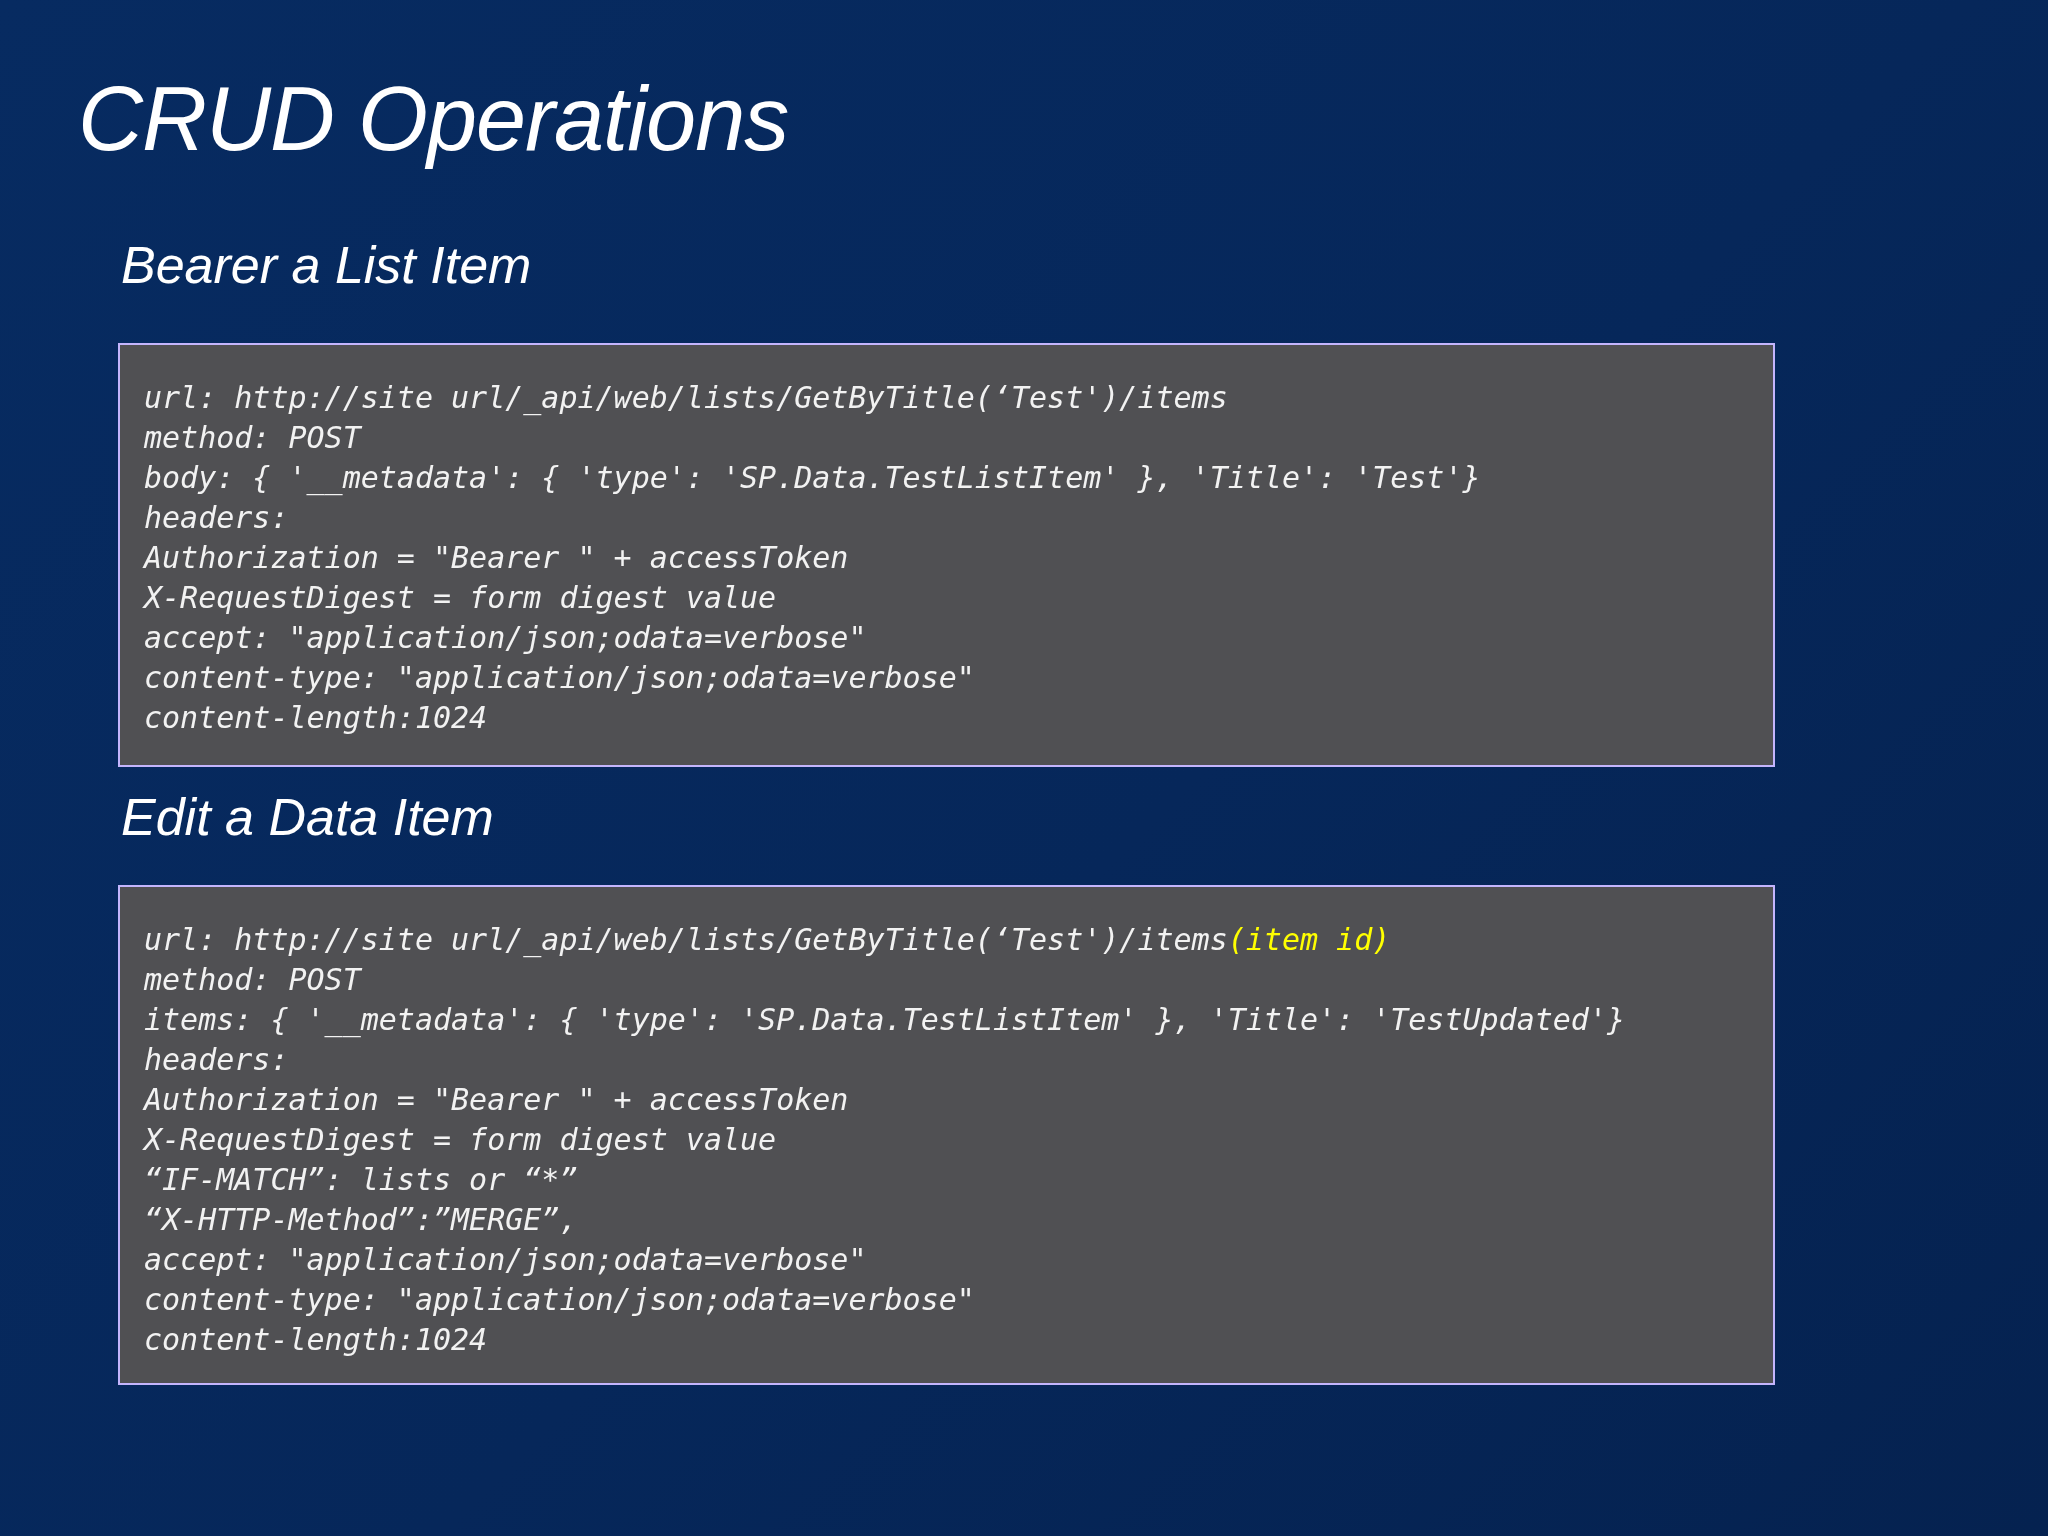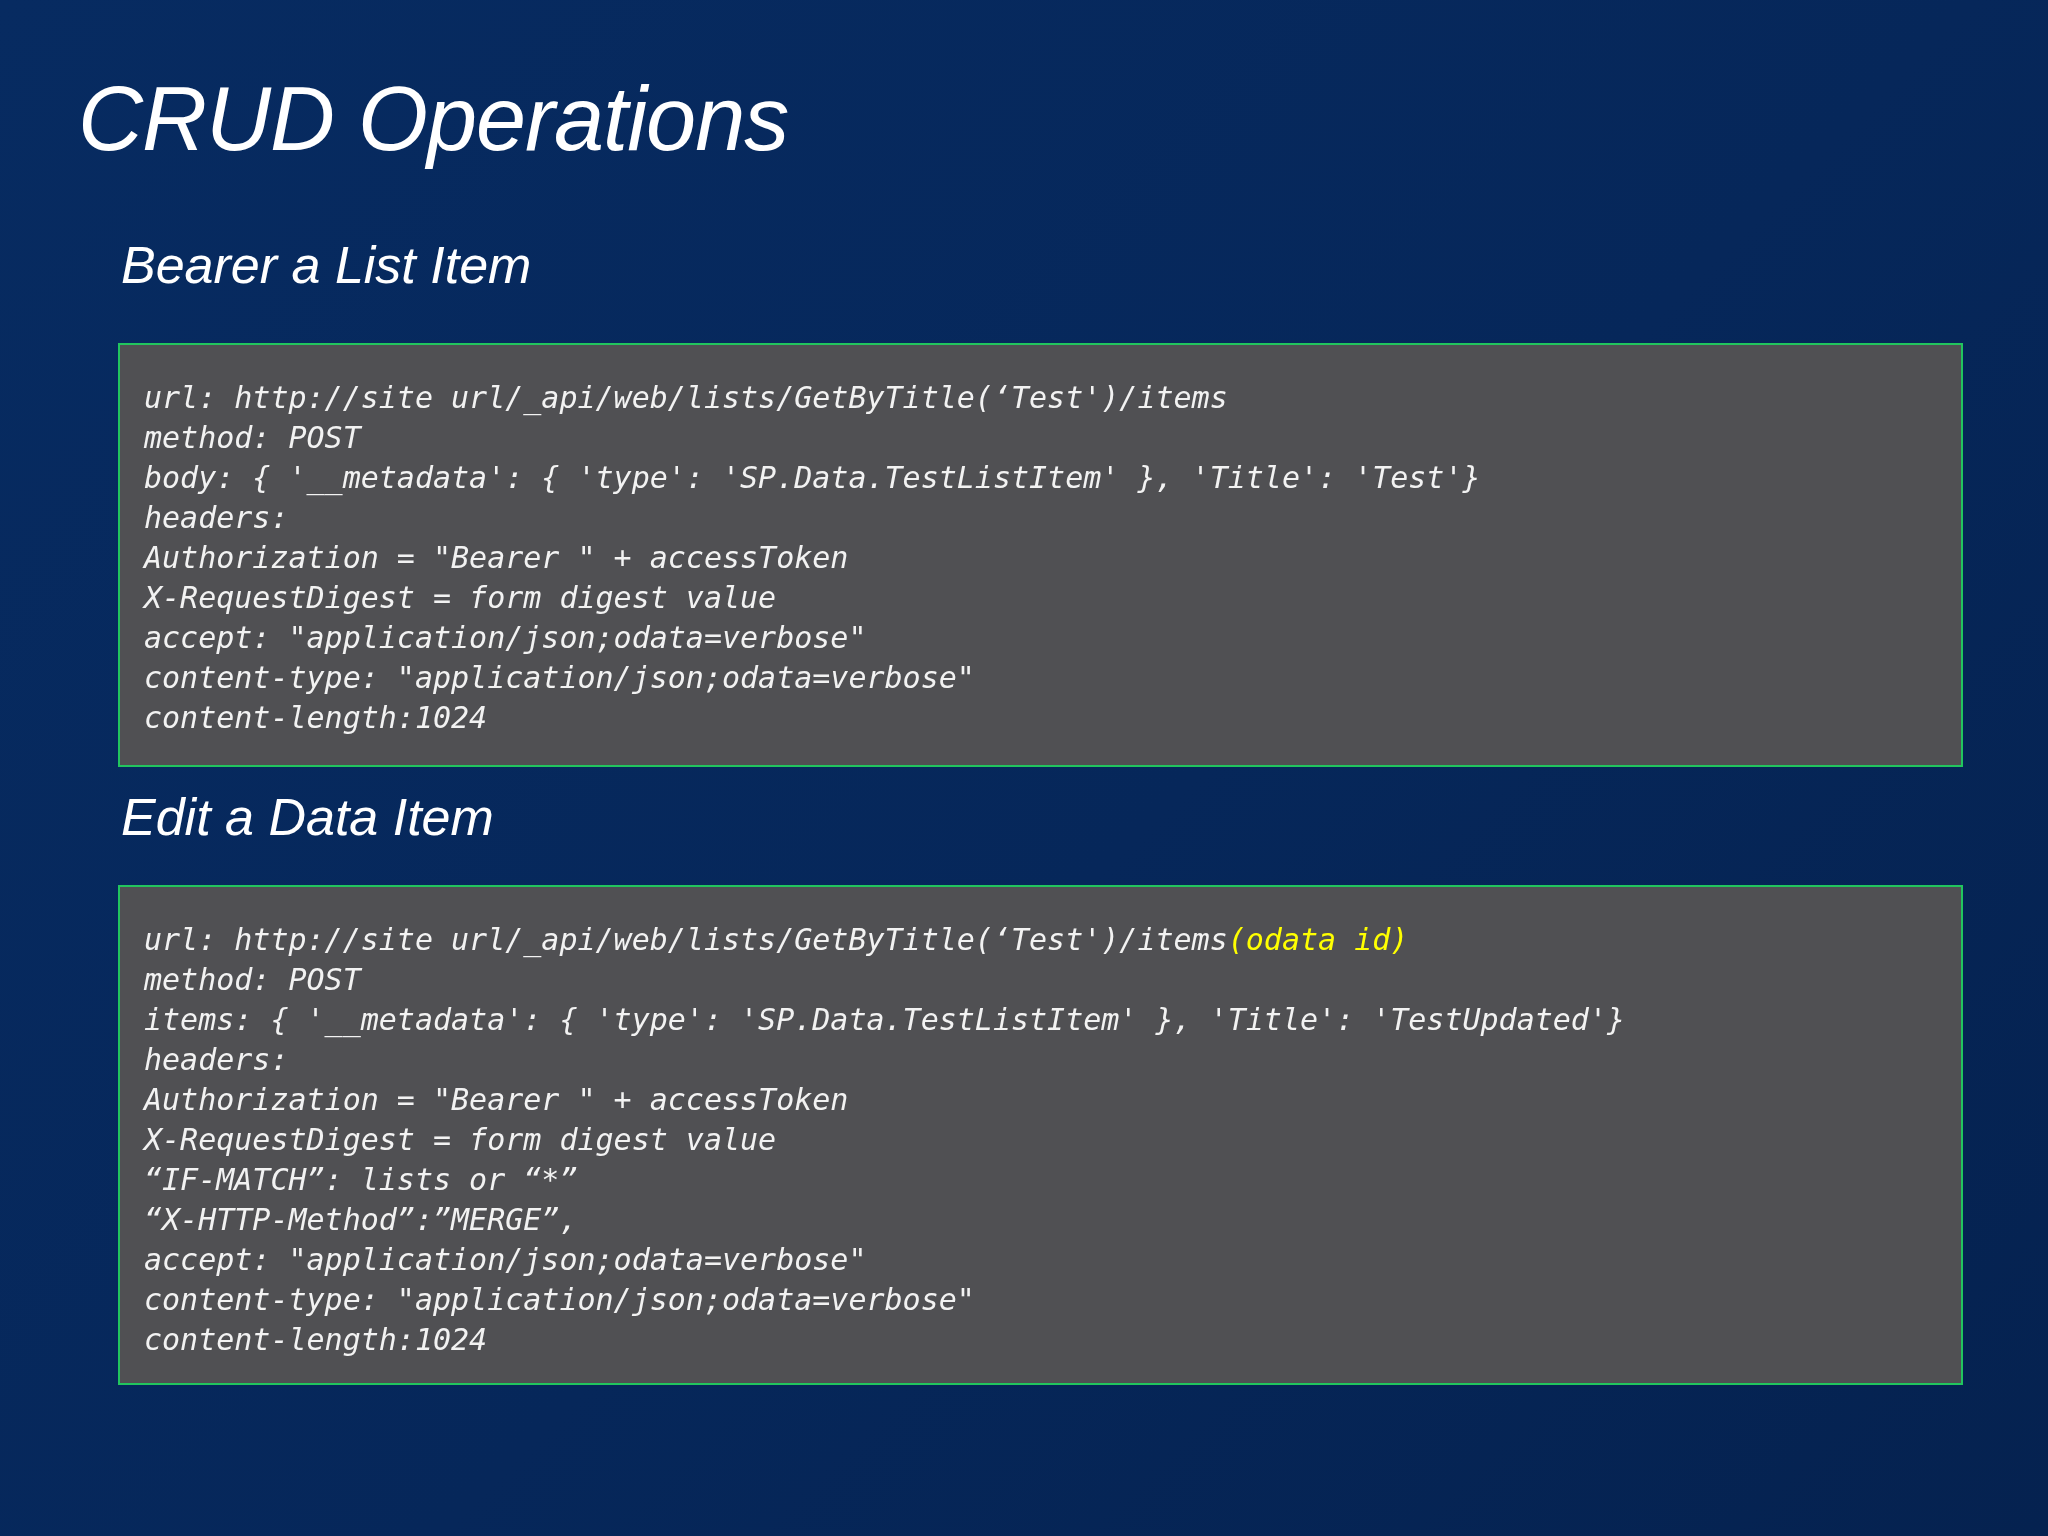--- a/index.html
+++ b/index.html
@@ -35,24 +35,24 @@
     font-size: 52px;
     font-weight: 400;
     color: #FFFFFF;
     line-height: 1.15;
   }
   .heading-create { top: 236px; }
   .heading-edit   { top: 788px; }
   .code-box {
     position: absolute;
     left: 118px;
-    width: 1845px;
+    width: 1657px;
     box-sizing: border-box;
     background: #505053;
-    border: 2px solid #22c55e;
+    border: 2px solid #c4b5fd;
     padding: 33px 24px 0 24px;
     overflow: hidden;
   }
   .box-create { top: 343px; height: 424px; }
   .box-edit   { top: 885px; height: 500px; }
   .code-line {
     font-family: "DejaVu Sans Mono", "Liberation Mono", monospace;
     font-size: 30px;
     line-height: 40px;
     color: #F2F2F2;
@@ -79,21 +79,21 @@
     <div class="code-line">Authorization = "Bearer " + accessToken</div>
     <div class="code-line">X-RequestDigest = form digest value</div>
     <div class="code-line">accept: "application/json;odata=verbose"</div>
     <div class="code-line">content-type: "application/json;odata=verbose"</div>
     <div class="code-line">content-length:1024</div>
   </div>
 
   <div class="section-heading heading-edit">Edit a Data Item</div>
 
   <div class="code-box box-edit">
-    <div class="code-line"><span>url: http://site url/_api/web/lists/GetByTitle(‘Test')/items</span><span class="hl">(odata id)</span></div>
+    <div class="code-line"><span>url: http://site url/_api/web/lists/GetByTitle(‘Test')/items</span><span class="hl">(item id)</span></div>
     <div class="code-line">method: POST</div>
     <div class="code-line">items: { '__metadata': { 'type': 'SP.Data.TestListItem' }, 'Title': 'TestUpdated'}</div>
     <div class="code-line">headers:</div>
     <div class="code-line">Authorization = "Bearer " + accessToken</div>
     <div class="code-line">X-RequestDigest = form digest value</div>
     <div class="code-line">“IF-MATCH”: lists or “*”</div>
     <div class="code-line">“X-HTTP-Method”:”MERGE”,</div>
     <div class="code-line">accept: "application/json;odata=verbose"</div>
     <div class="code-line">content-type: "application/json;odata=verbose"</div>
     <div class="code-line">content-length:1024</div>

